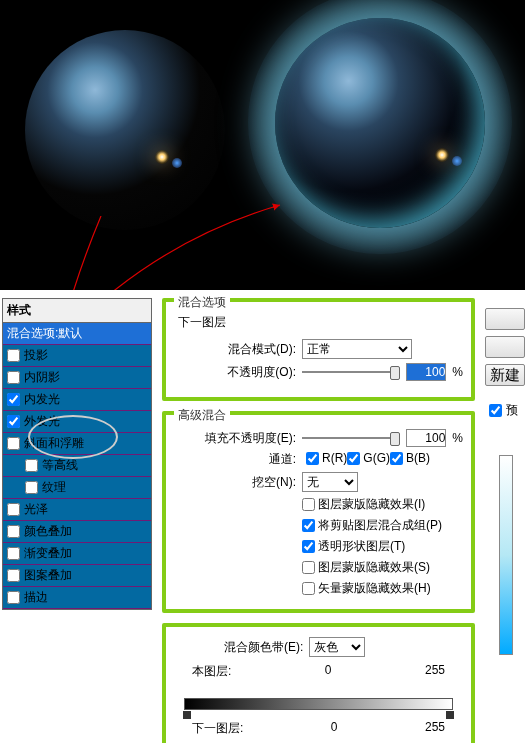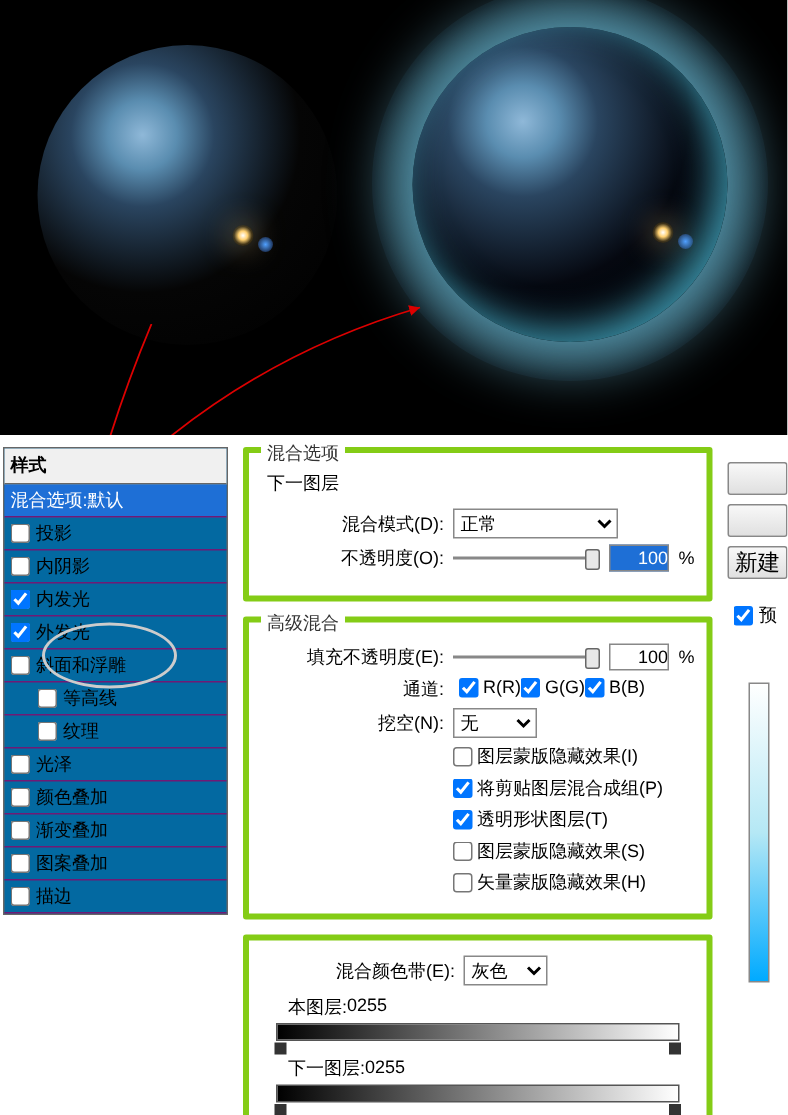--- a/index.html
+++ b/index.html
@@ -49,21 +49,21 @@
 .slider-row .thumb { position:absolute; top:2px; width:10px; height:14px; background:#e8e8e8; border:1px solid #666; border-radius:2px; }
 .txt { width: 40px; height: 18px; border: 1px solid #888; text-align: right; font-size: 12px; }
 .txt.sel { background: #1e6fd6; color: #fff; }
 .chanrow { display: flex; align-items: center; gap: 10px; padding-left: 12px; margin: 4px 0; }
 .chanrow .lbl { width: 110px; text-align: right; }
 .chk { display: inline-flex; align-items: center; gap: 3px; }
 .chkcol { padding-left: 128px; display: flex; flex-direction: column; gap: 4px; margin-top: 4px; }
 .blend-layer { margin-top: 4px; }
 .blend-layer .hdr2 { display:flex; align-items:center; gap:6px; padding-left: 50px; }
 .grad-row { padding: 0 10px; margin: 6px 0 10px; }
-.grad-row .toprow { display:flex; justify-content: flex-start; padding: 0 8px 2px; }
+.grad-row .toprow { display:flex; justify-content: space-between; padding: 0 8px 18px; }
 .grad { height: 12px; border: 1px solid #555; position: relative; }
 .grad.g1 { background: linear-gradient(to right, #000, #fff); }
 .grad.g2 { background: linear-gradient(to right, #000, #fff); }
 .grad .stop { position:absolute; width:8px; height:8px; background:#333; top: 12px; }
 .grad .stop.l { left: -2px; }
 .grad .stop.r { right: -2px; }
 
 .right-col { width: 40px; padding: 10px 0 0 0; display: flex; flex-direction: column; gap: 6px; align-items: stretch; }
 .rbtn { height: 22px; border: 1px solid #888; background: linear-gradient(#f8f8f8,#e0e0e0); border-radius: 2px; font-size: 15px; display:flex; align-items:center; justify-content:center; overflow:hidden; }
 .pv { display:flex; align-items:center; gap:4px; margin-top:10px; padding-left:4px; }

